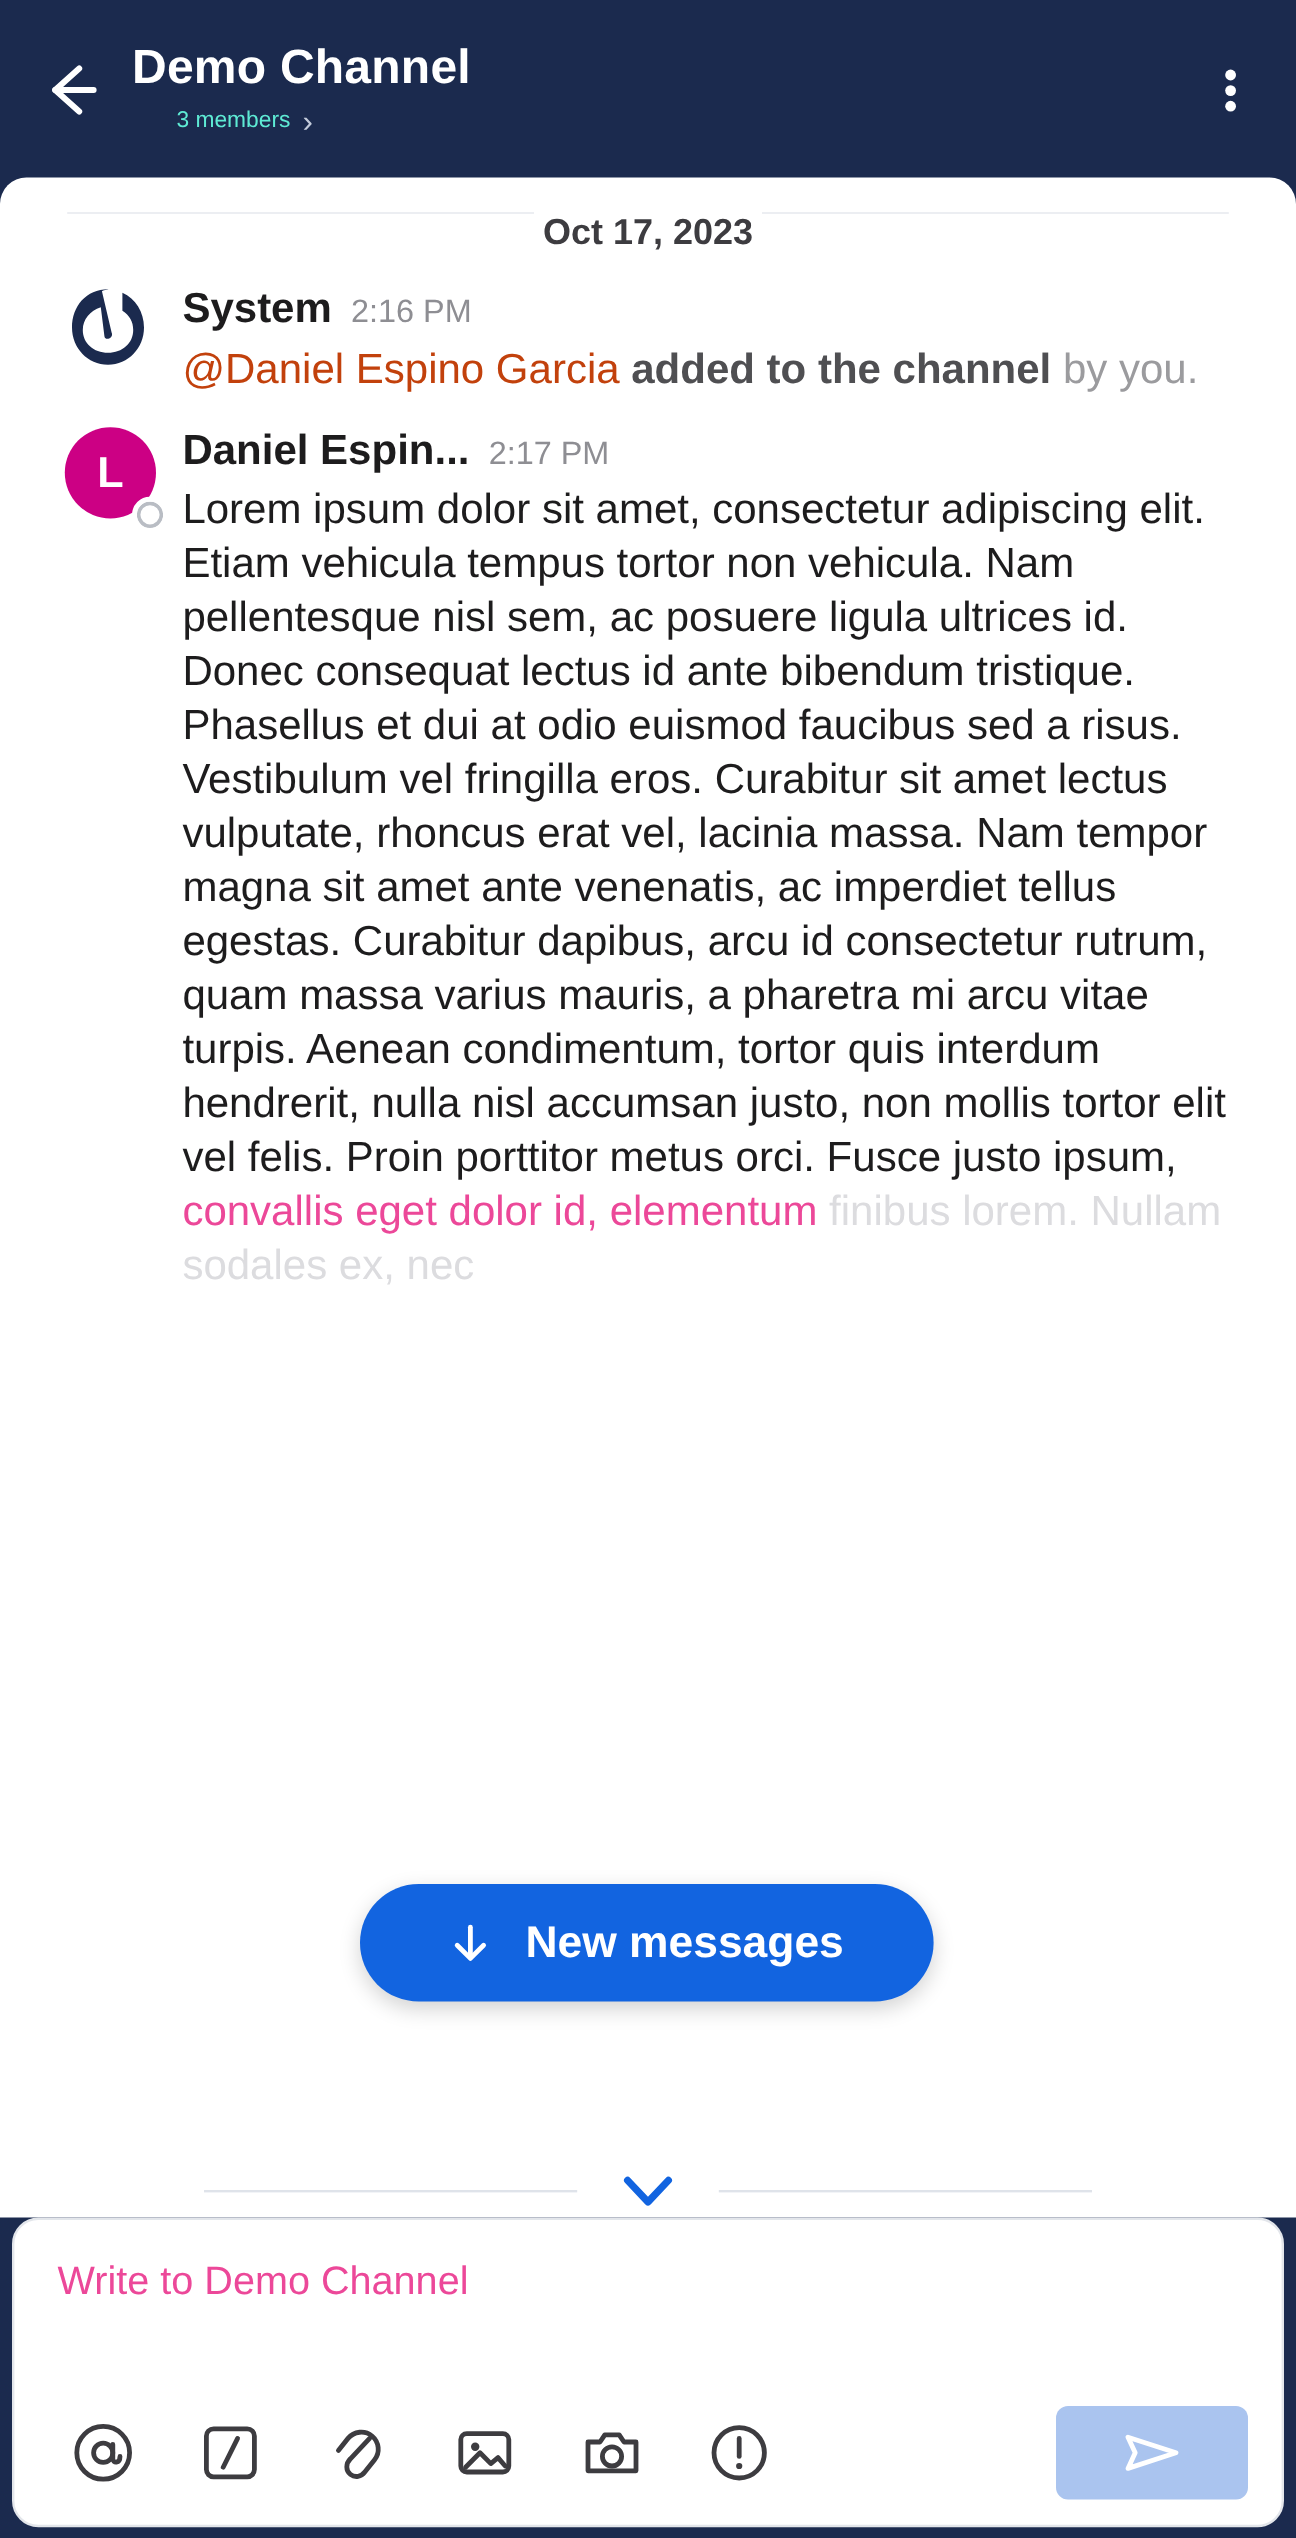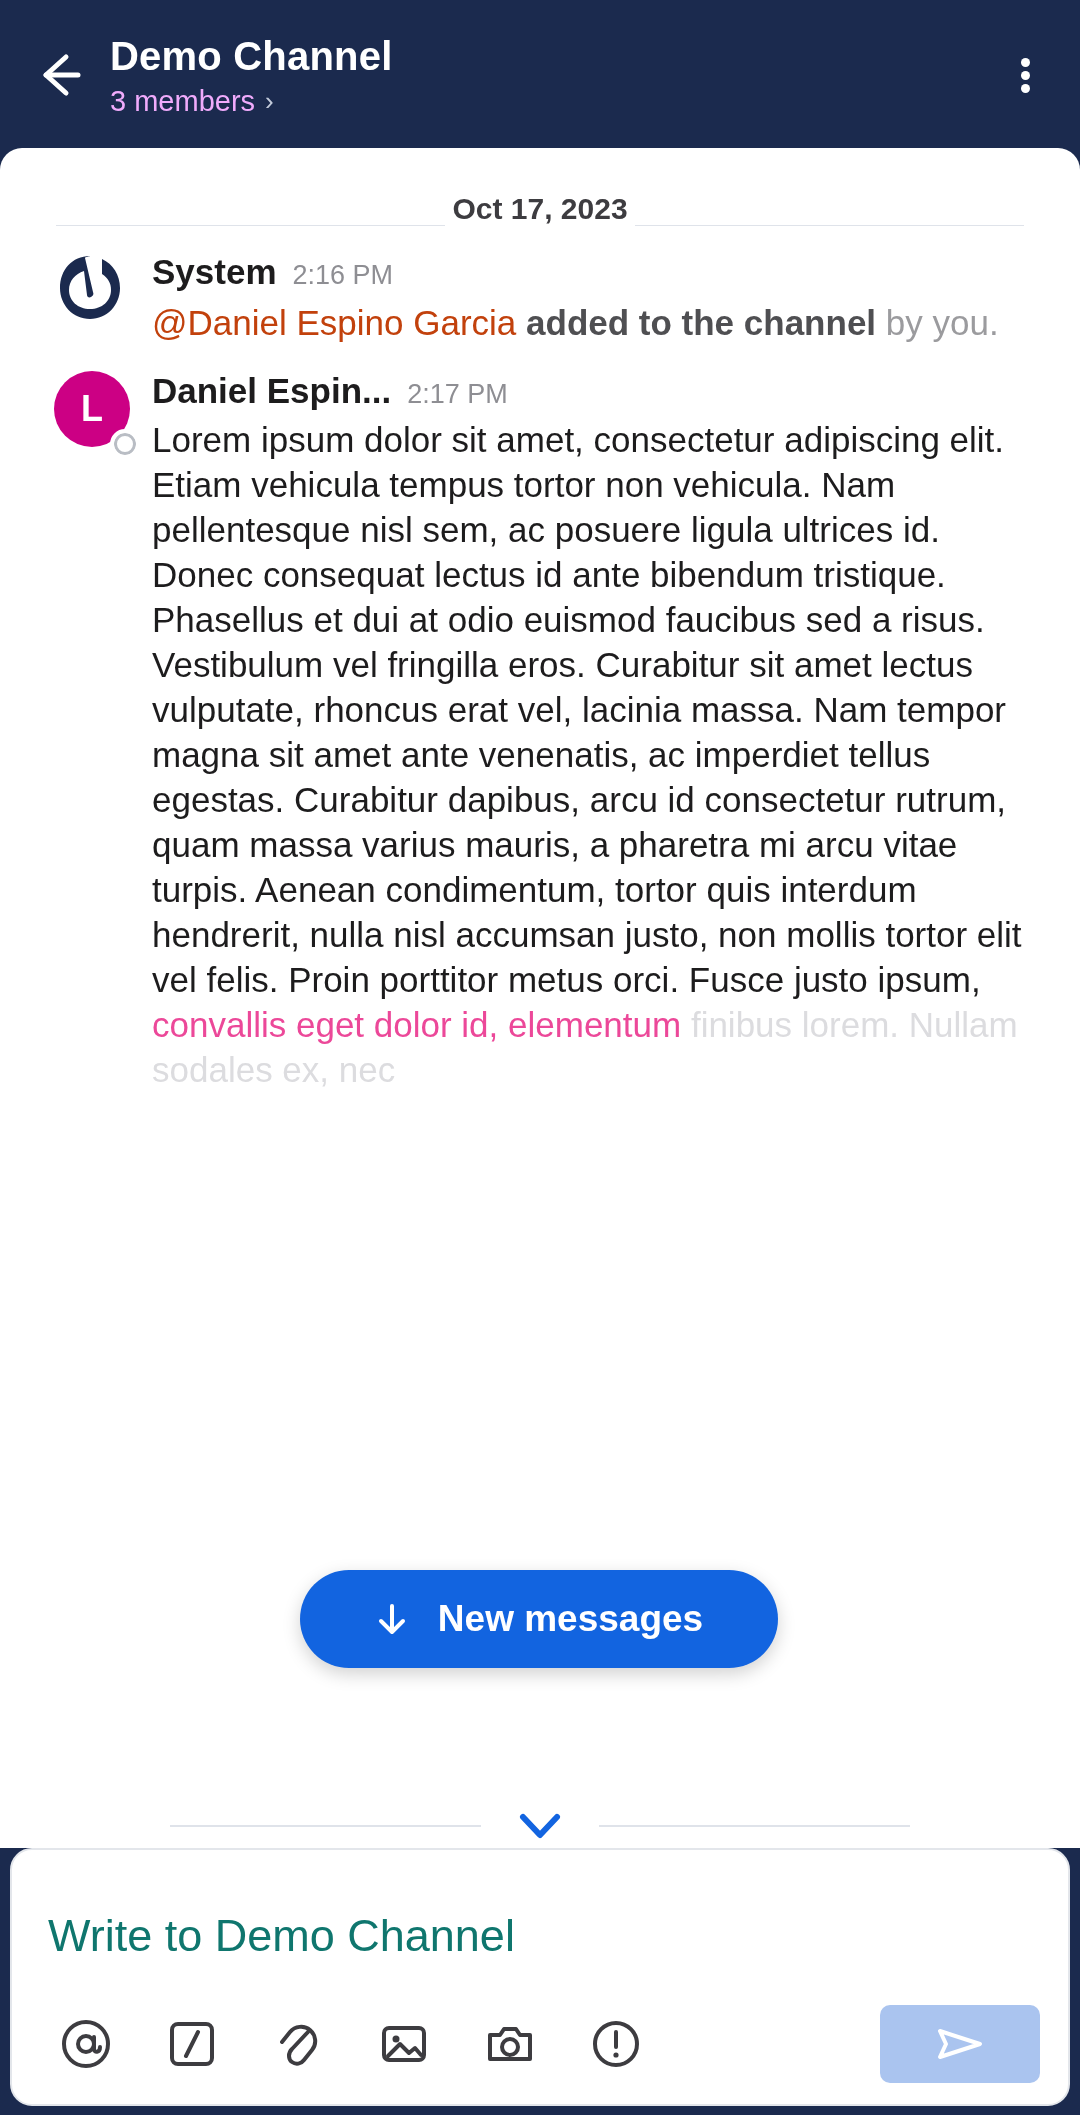--- a/index.html
+++ b/index.html
@@ -51,23 +51,24 @@
     line-height: 48px;
     letter-spacing: 0.2px;
   }
   .channel-sub {
     display: flex;
     align-items: center;
     gap: 10px;
     margin-top: 4px;
   }
   .channel-members {
-    color: #f0abfc;
-    font-size: 29px;
+    color: #5eead4;
+    font-size: 19px;
     line-height: 34px;
+    margin-left: 37px;
   }
   .chev-right {
     color: #c3cbdb;
     font-size: 26px;
     line-height: 26px;
   }
   .kebab-btn {
     width: 110px;
     height: 150px;
     display: flex;
@@ -87,23 +88,23 @@
     position: absolute;
     top: 148px; left: 0;
     width: 1080px;
     height: 1700px;
     background: #ffffff;
     border-radius: 22px 22px 0 0;
     overflow: hidden;
   }
   .date-divider {
     display: flex;
-    align-items: flex-end;
+    align-items: flex-start;
     gap: 7px;
-    padding: 44px 56px 0 56px;
+    padding: 29px 56px 0 56px;
   }
   .date-divider .rule {
     flex: 1;
     height: 1px;
     background: #dfe3ea;
   }
   .date-divider .label {
     color: #3d3c40;
     font-size: 30px;
     font-weight: bold;
@@ -228,24 +229,23 @@
   .composer {
     position: absolute;
     left: 10px; top: 1848px;
     width: 1060px;
     height: 258px;
     background: #ffffff;
     border: 2px solid #e3e6eb;
     border-radius: 22px;
   }
   .composer-placeholder {
-    color: #0f766e;
-    font-size: 45px;
+    color: #ec4899;
+    font-size: 33px;
     padding: 32px 36px 0 36px;
-    margin-top: 28px;
   }
   .composer-actions {
     position: absolute;
     left: 0; bottom: 0;
     width: 1056px;
     height: 120px;
     display: flex;
     align-items: center;
     padding: 0 28px;
     gap: 14px;

